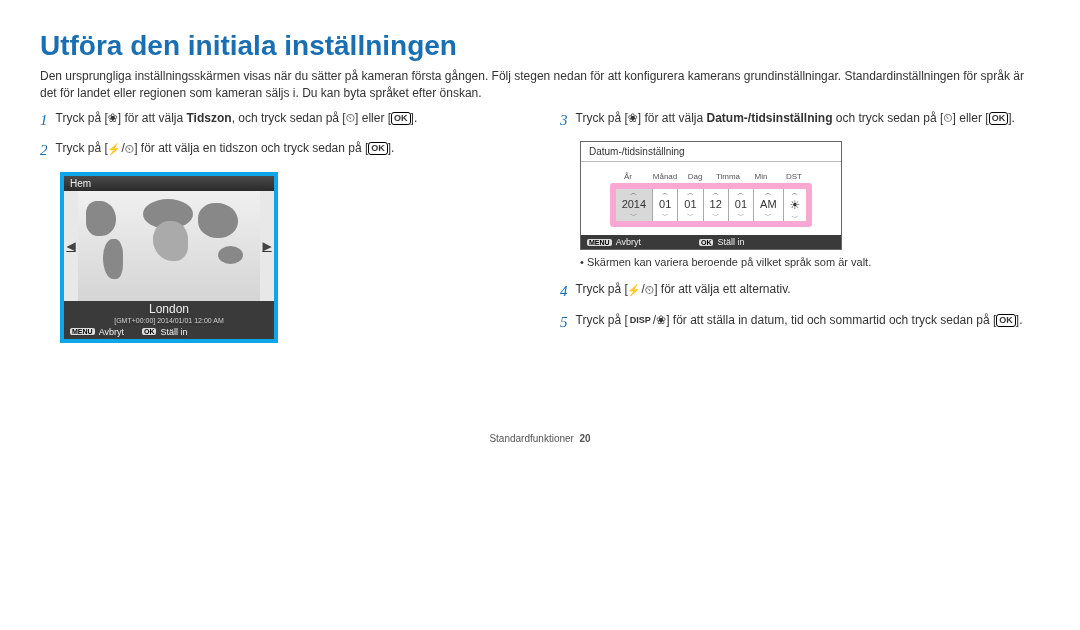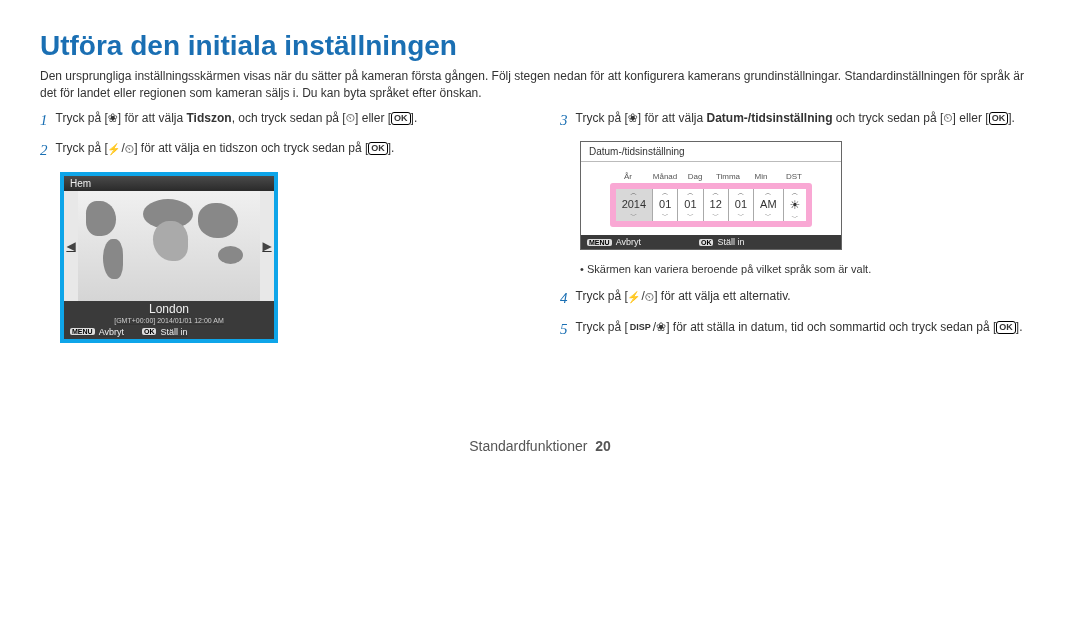--- a/index.html
+++ b/index.html
@@ -208,28 +208,28 @@
   }
   .dst-icon::before {
     content: "☀";
     font-size: 12px;
   }
   .dst-off {
     position: relative;
   }
   .note {
     font-size: 11px;
-    margin: 13px 0 12px 20px;
+    margin: 6px 0 12px 20px;
   }
   .note::before {
     content: "• ";
   }
   .footer {
     text-align: center;
-    font-size: 14px;
+    font-size: 10px;
     color: #555;
     margin-top: 90px;
   }
 </style>
 </head>
 <body>
 
 <h1>Utföra den initiala inställningen</h1>
 <p class="intro">Den ursprungliga inställningsskärmen visas när du sätter på kameran första gången. Följ stegen nedan för att konfigurera kamerans grundinställningar. Standardinställningen för språk är det för landet eller regionen som kameran säljs i. Du kan byta språket efter önskan.</p>
 

